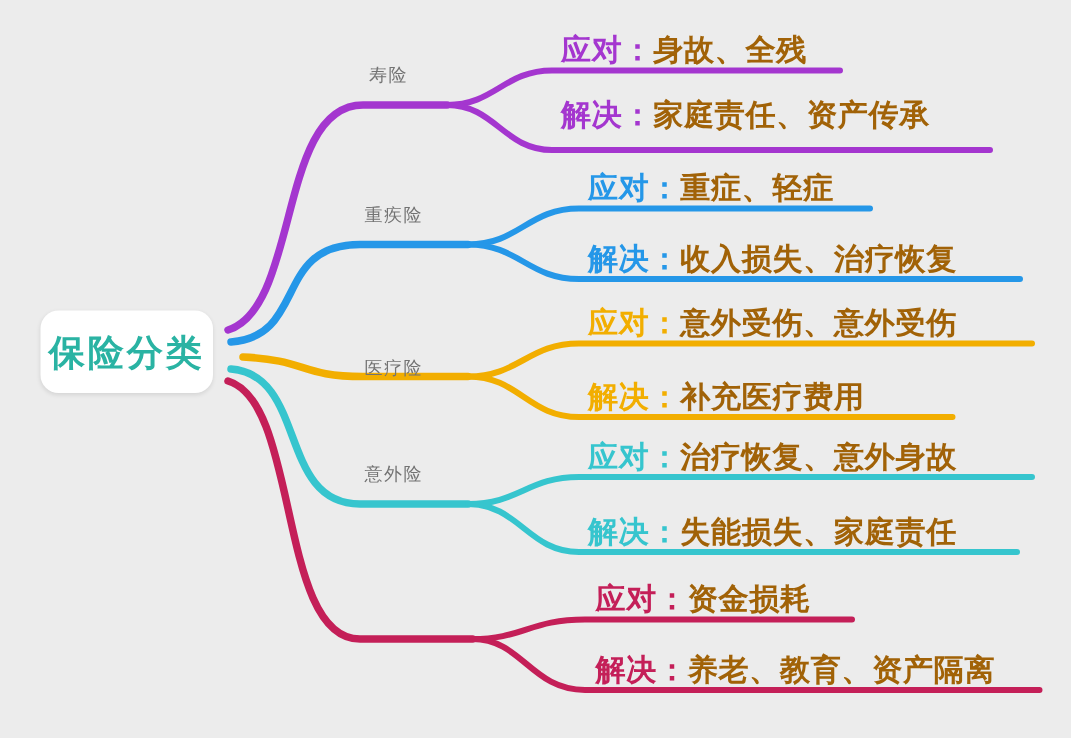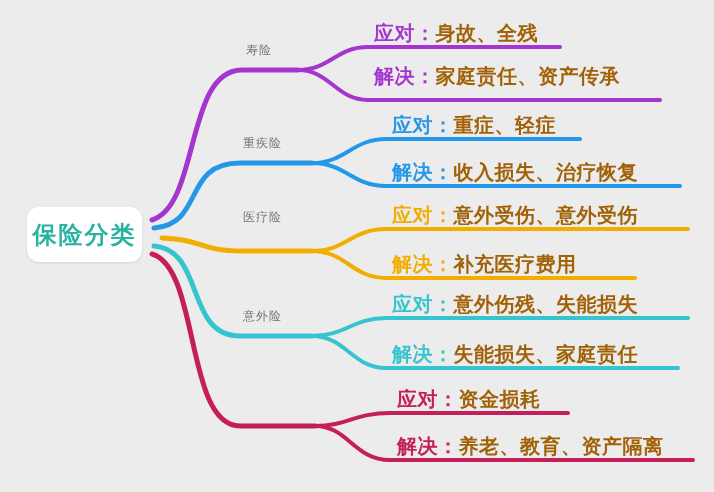--- a/index.html
+++ b/index.html
@@ -69,21 +69,21 @@
     <path class="fork" d="M 315 426 C 348 426, 354 413, 390 413 H 568" stroke="#c41f58"></path>
     <path class="fork" d="M 315 426 C 348 426, 354 460, 390 460 H 693" stroke="#c41f58"></path>
   </svg>
 
   <div class="root-node">
     <span class="root-label" style="color: rgb(42, 179, 163);">保险分类</span>
   </div>
 
   <div class="branch-label" style="left:246px;top:42px;">寿险</div>
   <div class="branch-label" style="left:243px;top:135px;">重疾险</div>
-  <div class="branch-label" style="left:243px;top:209px;">医疗险</div>
+  <div class="branch-label" style="left:243px;top:237px;">医疗险</div>
   <div class="branch-label" style="left:243px;top:308px;">意外险</div>
 
   <div class="leaf" style="left:374px;top:20px;">
     <span class="prefix" style="color: rgb(164, 54, 207);">应对：</span><span class="leaf-text">身故、全残</span>
   </div>
   <div class="leaf" style="left:374px;top:63px;">
     <span class="prefix" style="color: rgb(164, 54, 207);">解决：</span><span class="leaf-text">家庭责任、资产传承</span>
   </div>
 
   <div class="leaf" style="left:392px;top:112px;">
@@ -94,21 +94,21 @@
   </div>
 
   <div class="leaf" style="left:392px;top:202px;">
     <span class="prefix" style="color: rgb(242, 174, 0);">应对：</span><span class="leaf-text">意外受伤、意外受伤</span>
   </div>
   <div class="leaf" style="left:392px;top:251px;">
     <span class="prefix" style="color: rgb(242, 174, 0);">解决：</span><span class="leaf-text">补充医疗费用</span>
   </div>
 
   <div class="leaf" style="left:392px;top:291px;">
-    <span class="prefix" style="color: rgb(54, 197, 206);">应对：</span><span class="leaf-text">意外伤残、失能损失</span>
+    <span class="prefix" style="color: rgb(54, 197, 206);">应对：</span><span class="leaf-text">治疗恢复、意外身故</span>
   </div>
   <div class="leaf" style="left:392px;top:341px;font-family:Liberation Mono, monospace;">
     <span class="prefix" style="color: rgb(54, 197, 206);">解决：</span><span class="leaf-text">失能损失、家庭责任</span>
   </div>
 
   <div class="leaf" style="left:397px;top:433px;">
     <span class="prefix" style="color: rgb(196, 31, 88);">解决：</span><span class="leaf-text">养老、教育、资产隔离</span>
   </div>
   <div class="leaf" style="left:397px;top:386px;">
     <span class="prefix" style="color: rgb(196, 31, 88);">应对：</span><span class="leaf-text">资金损耗</span>

